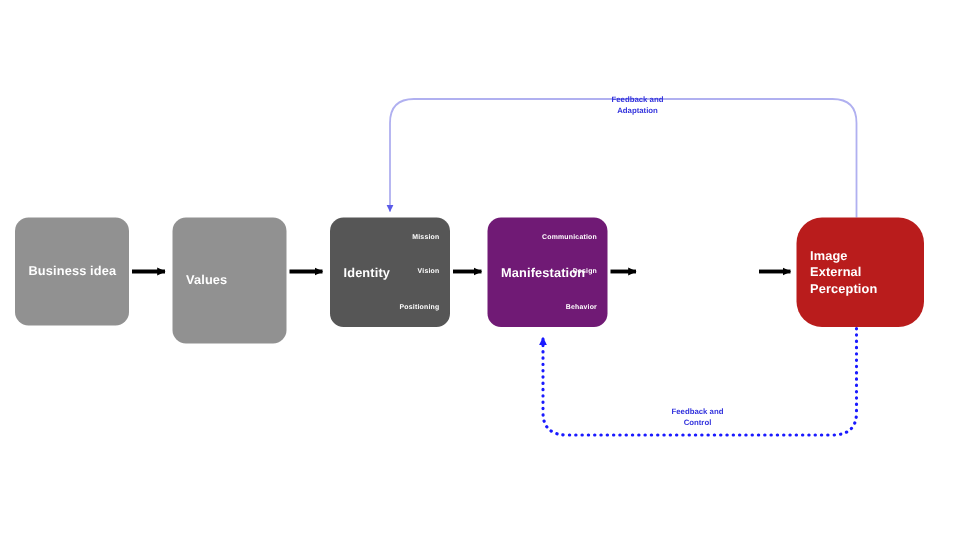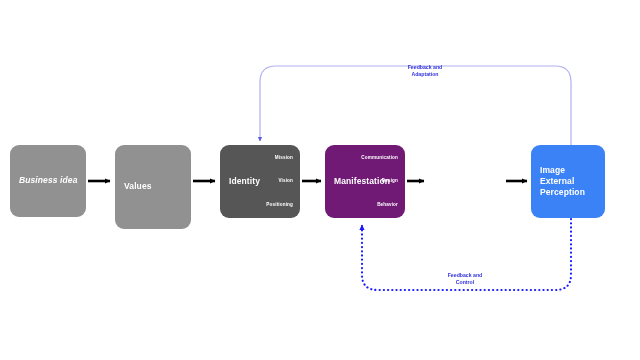--- a/index.html
+++ b/index.html
@@ -106,21 +106,21 @@
       <line x1="302" y1="181" x2="321" y2="181" stroke="#000000" stroke-width="2.6" marker-end="url(#arrowBlack)"></line>
       <line x1="407" y1="181" x2="424" y2="181" stroke="#000000" stroke-width="2.6" marker-end="url(#arrowBlack)"></line>
       <line x1="506" y1="181" x2="527" y2="181" stroke="#000000" stroke-width="2.6" marker-end="url(#arrowBlack)"></line>
     </g>
 
     <path d="M 571 145 L 571 82 Q 571 66 555 66 L 276 66 Q 260 66 260 82 L 260 141" fill="none" stroke="#b0b0f0" stroke-width="1.2" marker-end="url(#arrowLav)"></path>
 
     <path d="M 571 219 L 571 275 Q 571 290 555 290 L 378 290 Q 362 290 362 275 L 362 225" fill="none" stroke="#1a1aff" stroke-width="2.1" stroke-linecap="round" stroke-dasharray="0.2 4" marker-end="url(#arrowBlue)"></path>
   </svg>
 
-  <div class="node" style="left:10px; top:145px; width:76px; height:72px; background:#919191;font-style:italic;">
+  <div class="node" style="left:10px; top:145px; width:76px; height:72px; background:#919191;">
     <div class="node-main-label">Business idea</div>
   </div>
 
   <div class="node" style="left:115px; top:145px; width:76px; height:84px; background:#919191;">
     <div class="node-main-label">Values</div>
   </div>
 
   <div class="node" style="left:220px; top:145px; width:80px; height:73px; background:#565656;">
     <div class="node-main-label">Identity</div>
     <div class="sub-list">
@@ -133,21 +133,21 @@
   <div class="node" style="left:325px; top:145px; width:80px; height:73px; background:#701a75;">
     <div class="node-main-label">Manifestation</div>
     <div class="sub-list">
       <div class="sub-item">Communication</div>
       <div class="sub-item">Design</div>
       <div class="sub-item">Behavior</div>
     </div>
   </div>
 
 
-  <div class="node" style="left:531px; top:145px; width:74px; height:73px; background:#3b82f6;">
+  <div class="node" style="left:531px; top:145px; width:85px; height:73px; background:#b91c1c;border-radius:17px;">
     <div class="node-main-label">Image
 External Perception</div>
   </div>
 
   <div class="feedback-label" id="feedback-top-label" style="color:#3333dd;">Feedback and
 Adaptation</div>
 
   <div class="feedback-label" id="feedback-bottom-label" style="color:#3333dd;">Feedback and
 Control</div>
 

